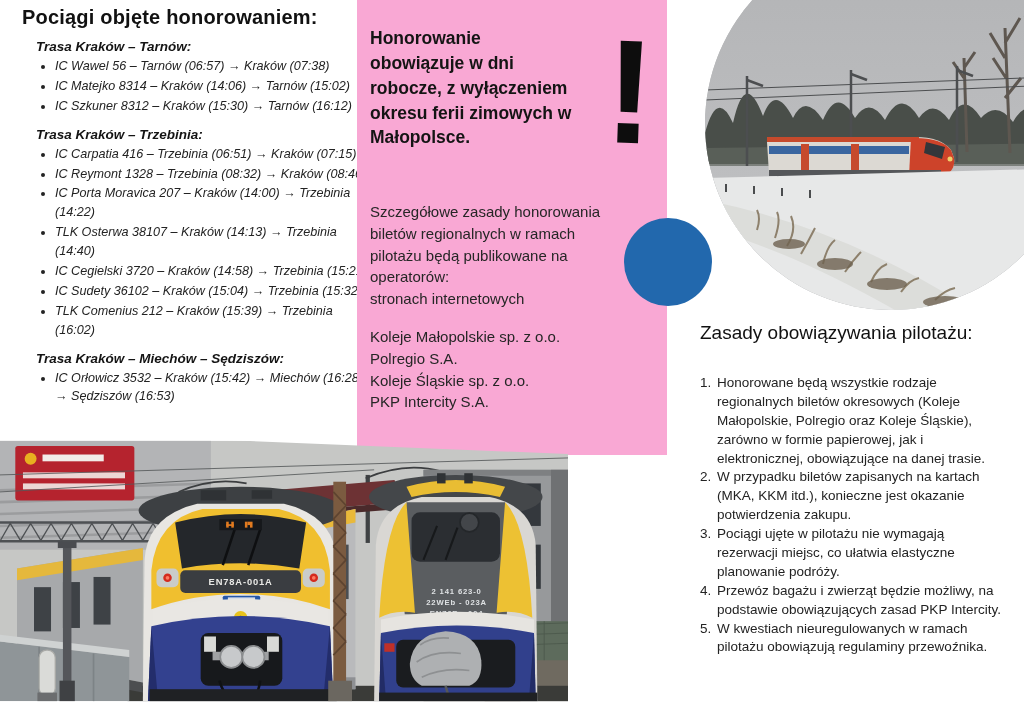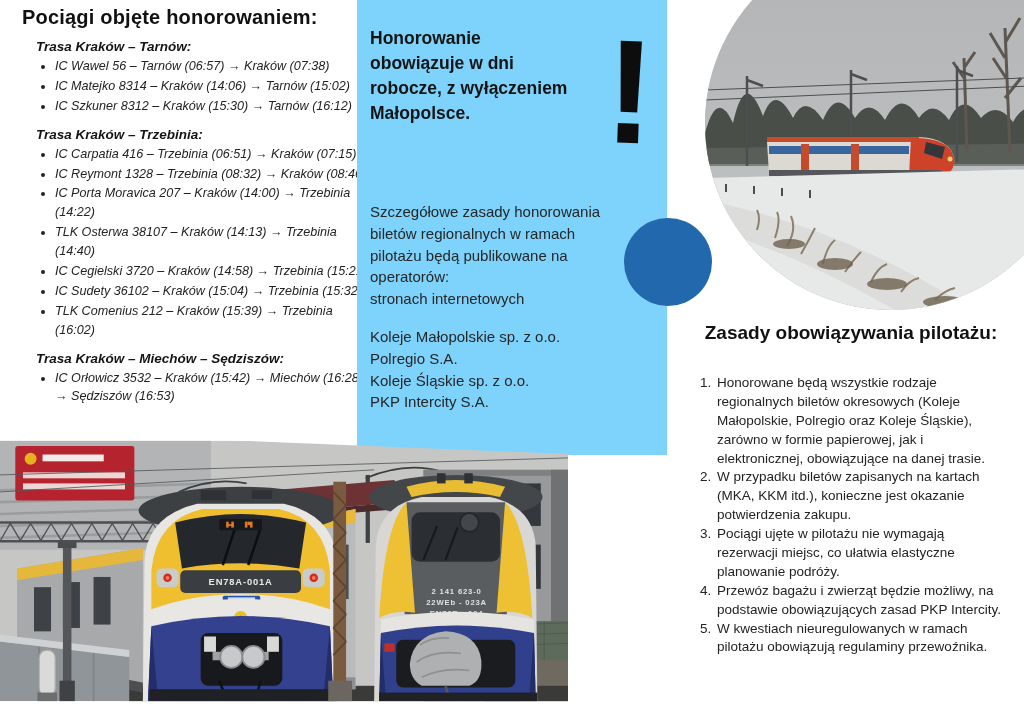--- a/index.html
+++ b/index.html
@@ -8,38 +8,38 @@
 
   
   .left-col{position:absolute;left:22px;top:6px;width:352px;}
   .left-title{font-size:20px;font-weight:800;letter-spacing:.2px;margin:0 0 10px;color:#111;}
   .route-section{margin:0 0 11px 14px;font-style:italic;}
   .route-heading{font-size:13.5px;font-weight:700;margin:0 0 3px;color:#141414;}
   .route-list{margin:0;padding-left:19px;font-size:12.6px;line-height:1.5;color:#232323;}
   .route-list li{margin:0 0 1px;}
 
   
-  .panel{position:absolute;left:357px;top:0;width:310px;height:455px;background:#7dd3fc;}
+  .panel{position:absolute;left:357px;top:0;width:310px;height:455px;background:#f9a8d4;}
   .panel-lead{position:absolute;left:13px;top:26px;width:240px;font-size:17.5px;font-weight:700;
               line-height:1.42;color:#141414;}
   .excl{position:absolute;left:248px;top:18px;font-size:148px;font-weight:800;line-height:1;
         color:#0d0d0d;transform:rotate(2deg);}
   .panel-body{position:absolute;left:13px;top:201px;width:255px;font-size:15px;line-height:1.45;color:#262626;}
   .panel-operators{position:absolute;left:13px;top:326px;font-size:15px;line-height:1.45;color:#262626;}
   .accent-circle{position:absolute;left:624px;top:218px;width:88px;height:88px;border-radius:50%;
                  background:#2268ad;}
 
   
   .photo-circle{position:absolute;left:705px;top:-62px;width:372px;height:372px;border-radius:50%;
                 overflow:hidden;background:#b7b8ba;}
   .photo-circle svg{display:block;width:100%;height:100%;}
 
   
   .rules{position:absolute;left:700px;top:322px;width:302px;}
-  .rules-title{font-size:19px;font-weight:700;margin:0 0 30px;color:#111;text-align:center;}
+  .rules-title{font-size:19px;font-weight:400;margin:0 0 30px;color:#111;}
   .rules-list{margin:0;padding:0;list-style:none;counter-reset:rule;font-size:13.5px;line-height:1.4;color:#232323;}
   .rules-list li{counter-increment:rule;position:relative;padding-left:17px;margin:0;}
   .rules-list li::before{content:counter(rule) ".";position:absolute;left:0;}
 
   
   .photo-bottom{position:absolute;left:0;top:418px;width:568px;height:306px;
                 clip-path:polygon(0 13px,100% 36px,100% 100%,0 100%);}
   .photo-bottom svg{display:block;width:100%;height:100%;}
 
   .svg-label{font-family:"Liberation Sans",sans-serif;font-weight:700;}
@@ -80,20 +80,21 @@
         <li>IC Orłowicz 3532 – Kraków (15:42) → Miechów (16:28) → Sędziszów (16:53)</li>
       </ul>
     </div>
   </div>
 
   <div class="panel">
     <div class="panel-lead">
       <div>Honorowanie</div>
       <div>obowiązuje w dni</div>
       <div>robocze, z wyłączeniem</div>
+      <div>okresu ferii zimowych w</div>
       <div>Małopolsce.</div>
     </div>
     <div class="excl">!</div>
     <div class="panel-body">
       <div>Szczegółowe zasady honorowania</div>
       <div>biletów regionalnych w ramach</div>
       <div>pilotażu będą publikowane na</div>
       <div>operatorów:</div>
       <div>stronach internetowych</div>
     </div>

